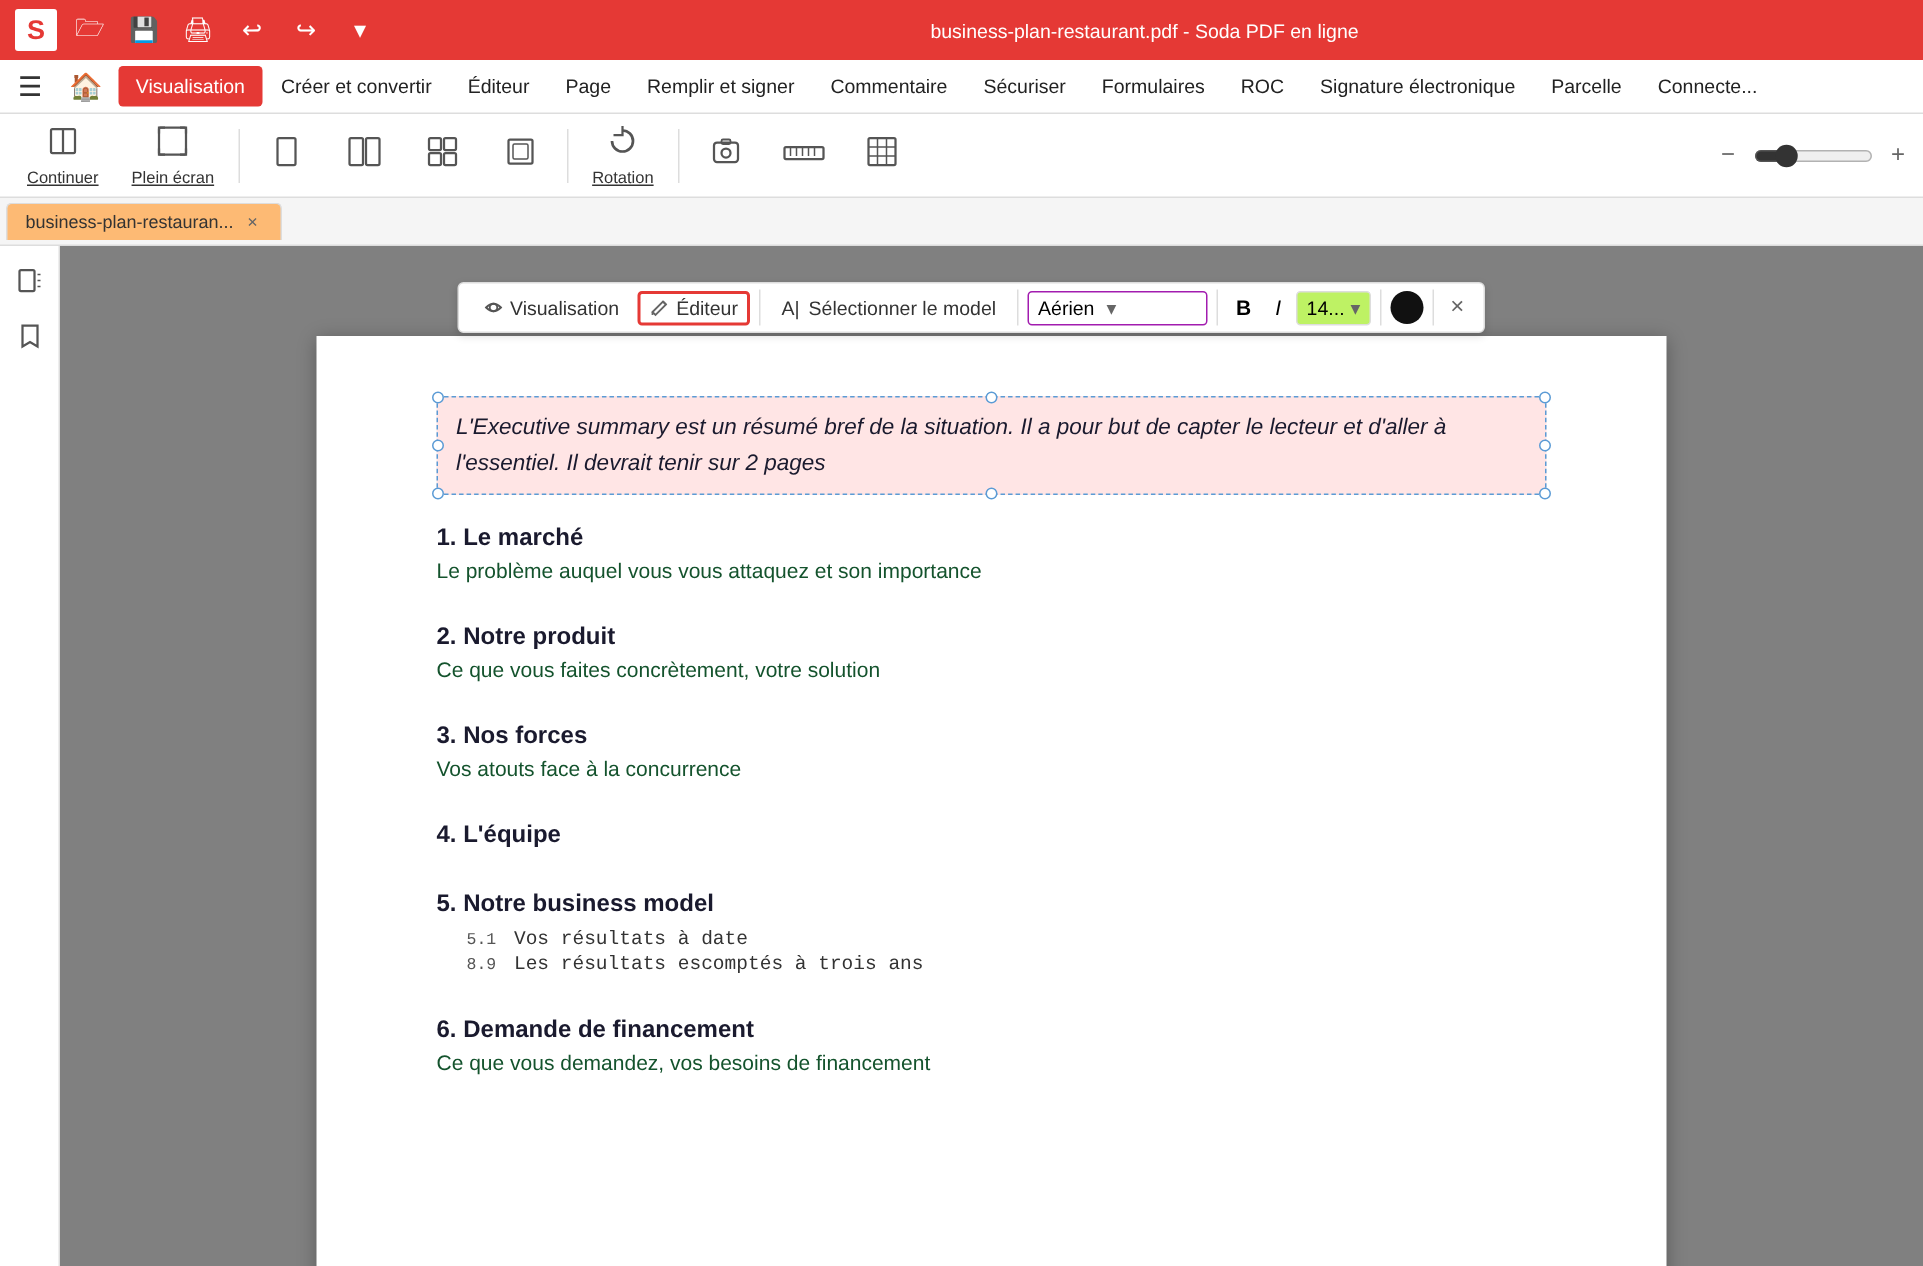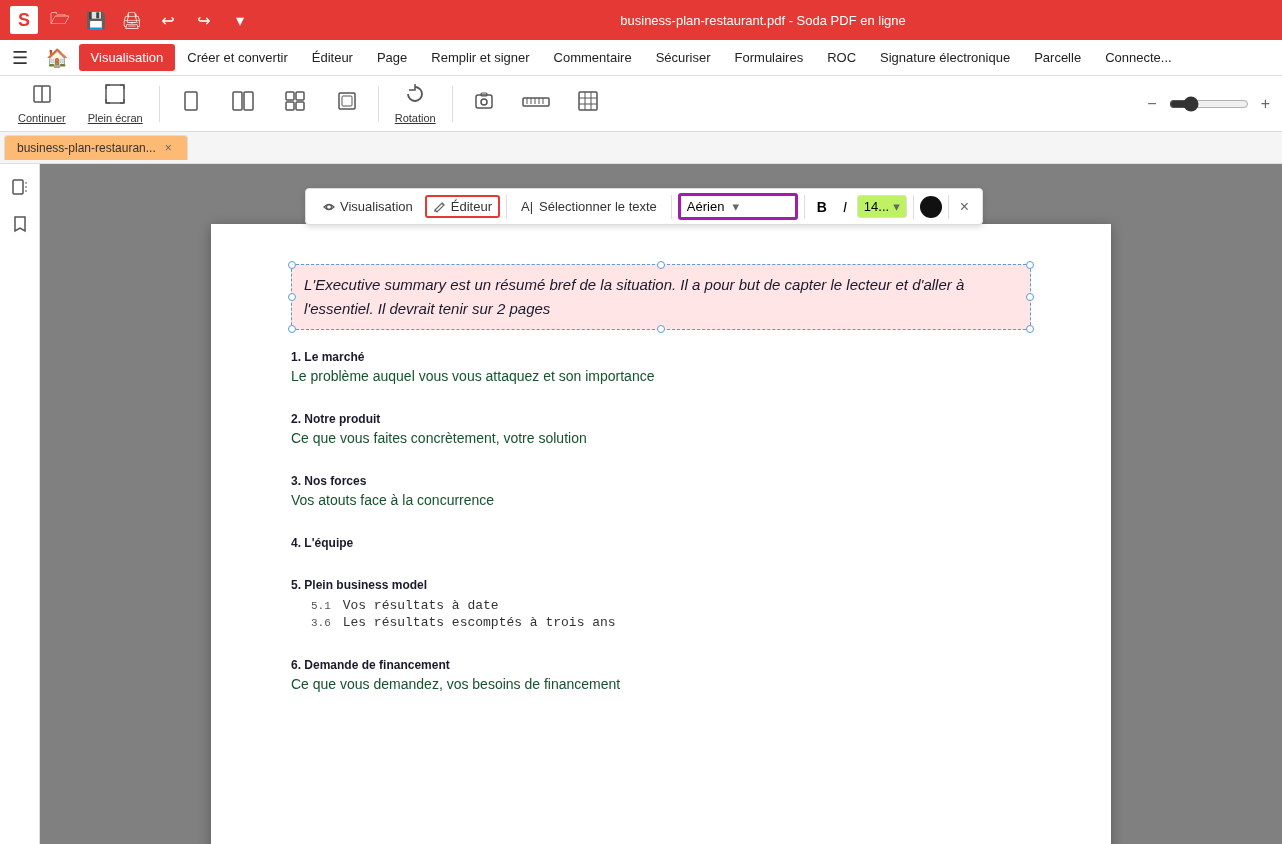--- a/index.html
+++ b/index.html
@@ -166,21 +166,21 @@
       color: #333;
       white-space: nowrap;
     }
     .ft-btn.selected {
       border: 2px solid #e53935;
       border-radius: 3px;
       padding: 2px 6px;
     }
     .ft-separator { width: 1px; height: 24px; background: #ddd; margin: 0 2px; }
     .ft-font-select {
-      border: 3px solid #a21caf;
+      border: 1px solid #a21caf;
       border-radius: 3px;
       padding: 3px 6px;
       font-size: 13px;
       cursor: pointer;
       background: white;
       display: flex;
       align-items: center;
       gap: 4px;
       min-width: 120px;
     }
@@ -239,21 +239,21 @@
       font-style: italic;
       font-size: 15px;
       color: #1a1a2e;
       line-height: 1.6;
     }
 
     
     .content-list { list-style: none; padding: 0; }
     .content-item { margin-bottom: 28px; }
     .content-item-header {
-      font-size: 12px;
+      font-size: 16px;
       font-weight: bold;
       color: #1a1a2e;
       margin-bottom: 4px;
     }
     .content-item-sub {
       font-size: 14px;
       color: #14532d;
     }
     .sub-list { list-style: none; padding-left: 20px; margin-top: 6px; font-family: Liberation Mono, monospace; }
     .sub-list li { font-size: 13px; color: #333; margin-bottom: 2px; }
@@ -440,21 +440,21 @@
         <svg width="14" height="14" viewBox="0 0 14 14">
             <path d="M2 10 L9 3 L11 5 L4 12 Z" fill="none" stroke="#666" stroke-width="1.2"></path>
             <line x1="9" y1="3" x2="11" y2="5" stroke="#666" stroke-width="1.2"></line>
             <line x1="2" y1="10" x2="2" y2="12" stroke="#666" stroke-width="1.2"></line>
           </svg>
         <span>Éditeur</span>
       </div>
       <div class="ft-separator"></div>
       <div class="ft-btn">
         <span style="font-size:13px; margin-right:2px;">A|</span>
-        <span>Sélectionner le texte</span>
+        <span>Sélectionner le model</span>
       </div>
       <div class="ft-separator"></div>
       <div class="ft-font-select">
         <span>Aérien</span>
         <span style="margin-left:4px; color:#666;">▾</span>
       </div>
       <div class="ft-separator"></div>
       <span class="ft-bold">B</span>
       <span class="ft-italic">I</span>
       <div class="ft-size-select">
@@ -505,29 +505,29 @@
         </li>
         <li class="content-item">
           <div class="content-item-header">
             <span class="item-num">4.</span>
             <span>L'équipe</span>
           </div>
         </li>
         <li class="content-item">
           <div class="content-item-header">
             <span class="item-num">5.</span>
-            <span>Plein business model</span>
+            <span>Notre business model</span>
           </div>
           <ul class="sub-list">
             <li>
               <span class="num">5.1</span>
               <span>Vos résultats à date</span>
             </li>
             <li>
-              <span class="num">3.6</span>
+              <span class="num">8.9</span>
               <span>Les résultats escomptés à trois ans</span>
             </li>
           </ul>
         </li>
         <li class="content-item">
           <div class="content-item-header">
             <span class="item-num">6.</span>
             <span>Demande de financement</span>
           </div>
           <div class="content-item-sub">Ce que vous demandez, vos besoins de financement</div>

